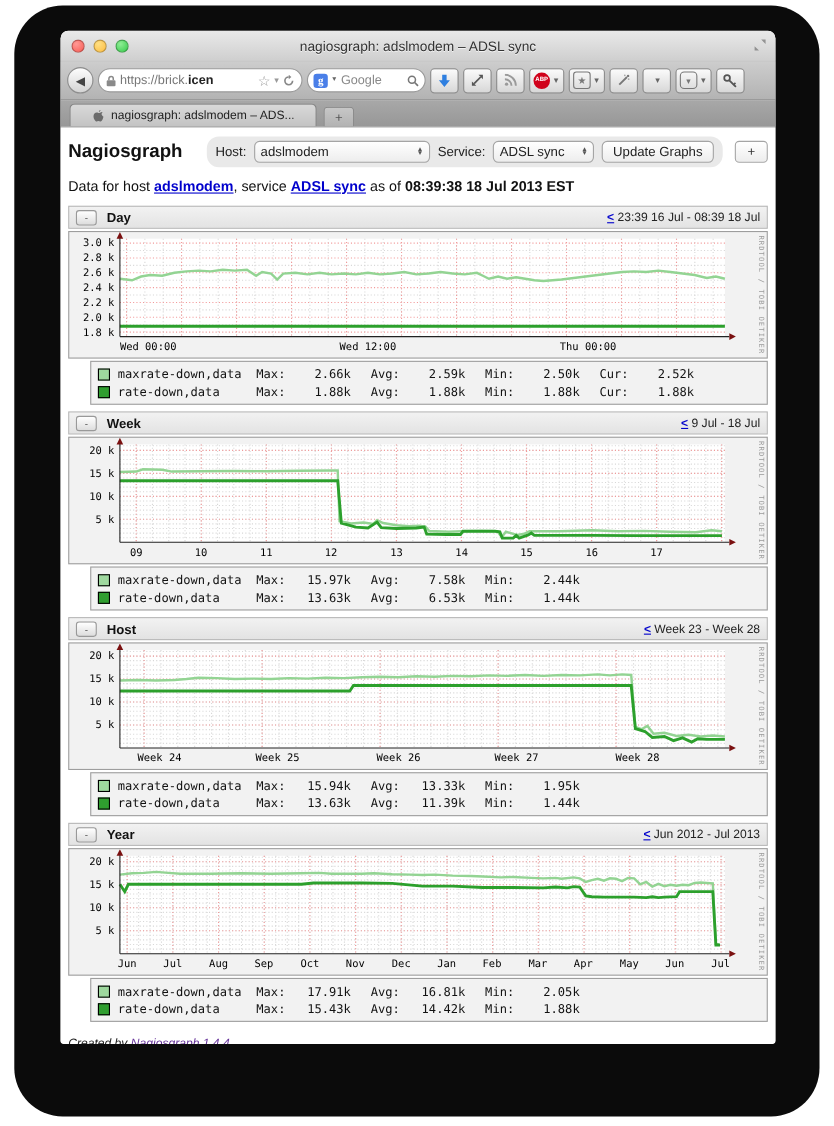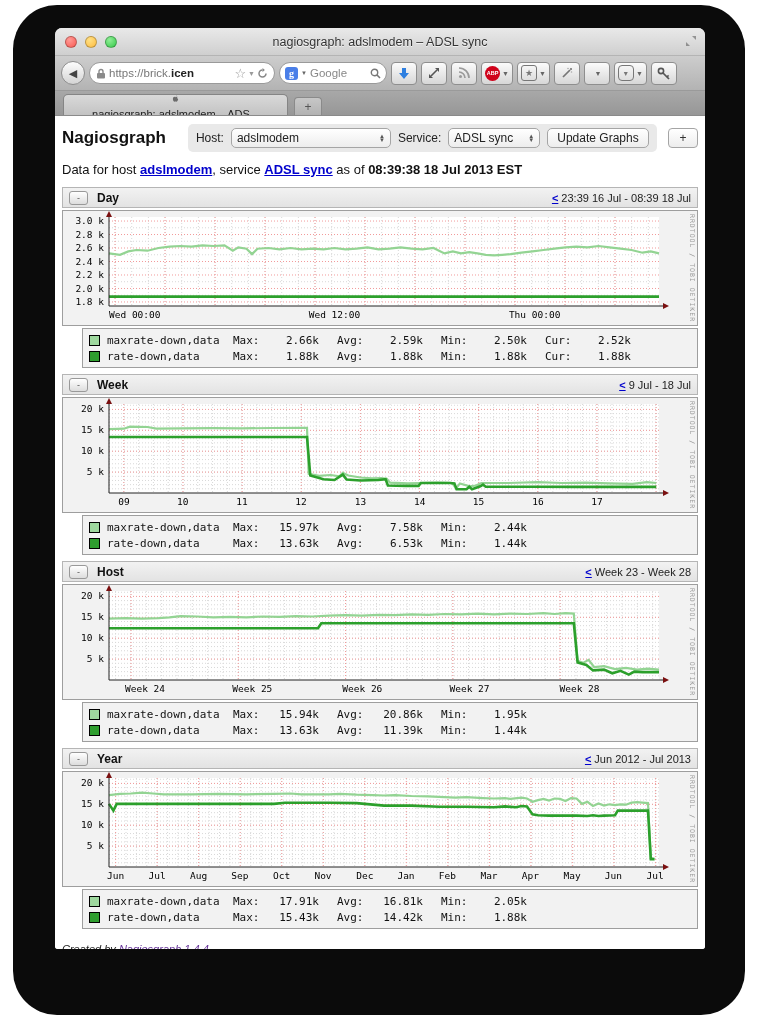--- a/index.html
+++ b/index.html
@@ -42,30 +42,30 @@
   .abp{width:15px;height:15px;border-radius:50%;background:#d0021b;color:#fff;font-size:5.5px;
     font-weight:bold;display:flex;align-items:center;justify-content:center;}
   .sqstar{width:14px;height:14px;border:1.5px solid #777;border-radius:3px;color:#777;font-size:9px;
     display:flex;align-items:center;justify-content:center;}
   .chev{width:14px;height:14px;border:1.5px solid #777;border-radius:4px;color:#777;font-size:8px;
     display:flex;align-items:center;justify-content:center;}
   .tabbar{height:24px;background:linear-gradient(#a8a8a8,#979797);display:flex;align-items:flex-end;
     padding:0 8px;border-bottom:1px solid #8a8a8a;}
   .tab{height:21px;width:225px;background:linear-gradient(#d9d9d9,#c3c3c3);border:1px solid #858585;
     border-bottom:none;border-radius:5px 5px 0 0;display:flex;align-items:center;gap:6px;
-    padding:0 8px;box-sizing:border-box;flex-direction:column;}
+    padding:0 20px;box-sizing:border-box;}
   .tabtitle{font-size:11px;color:#222;white-space:nowrap;overflow:hidden;}
   .newtab{height:17px;width:26px;background:linear-gradient(#c7c7c7,#b2b2b2);border:1px solid #8a8a8a;
     border-bottom:none;border-radius:4px 4px 0 0;margin-left:6px;display:flex;align-items:center;
     justify-content:center;font-size:12px;color:#555;}
   
   .content{height:835px;background:#fff;padding:0 7px;box-sizing:border-box;overflow:hidden;}
   .headrow{display:flex;align-items:center;margin-top:7px;height:30px;text-align:right;}
   .apptitle{font-size:17px;font-weight:bold;color:#111;margin:0;}
-  .controls{margin-left:22px;background:#e9e9e9;border-radius:5px;padding:4px 8px;display:flex;
+  .controls{margin-left:22px;background:#e9e9e9;border-radius:11px;padding:4px 8px;display:flex;
     align-items:center;gap:7px;font-size:12px;color:#222;}
   .selbox{background:linear-gradient(#fff,#ededed);border:1px solid #a5a5a5;border-radius:5px;
     height:20px;display:flex;align-items:center;padding:0 5px;gap:6px;box-sizing:border-box;}
   .selbox .val{font-size:12px;color:#222;}
   .stepper{display:flex;flex-direction:column;line-height:4.5px;font-size:6px;color:#555;}
   .updbtn{background:linear-gradient(#fff,#ededed);border:1px solid #a5a5a5;border-radius:5px;
     height:20px;display:flex;align-items:center;padding:7px 9px;font-size:12px;color:#222;box-sizing:border-box;}
   .plusbtn{margin-left:auto;background:linear-gradient(#fff,#ededed);border:1px solid #a5a5a5;
     border-radius:4px;width:30px;height:20px;display:flex;align-items:center;justify-content:center;
     font-size:12px;color:#333;box-sizing:border-box;}
@@ -586,21 +586,21 @@
           </div>
         <div class="watermark">RRDTOOL / TOBI OETIKER</div>
       </div>
       <div class="legend-box">
         <div class="legend-row">
             <span class="swatch" style="background: rgb(158, 216, 158);"></span>
             <span class="l-label">maxrate-down,data</span>
             <span class="lk">Max:</span>
             <span class="lv">15.94k</span>
             <span class="lk">Avg:</span>
-            <span class="lv">20.86k</span>
+            <span class="lv">13.33k</span>
             <span class="lk">Min:</span>
             <span class="lv">1.95k</span>
           </div>
         <div class="legend-row">
             <span class="swatch" style="background: rgb(47, 158, 47);"></span>
             <span class="l-label">rate-down,data</span>
             <span class="lk">Max:</span>
             <span class="lv">13.63k</span>
             <span class="lk">Avg:</span>
             <span class="lv">11.39k</span>

